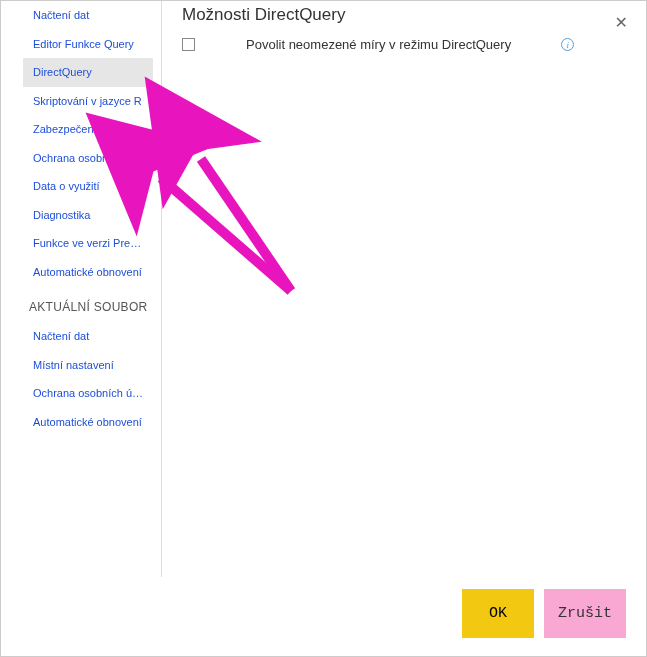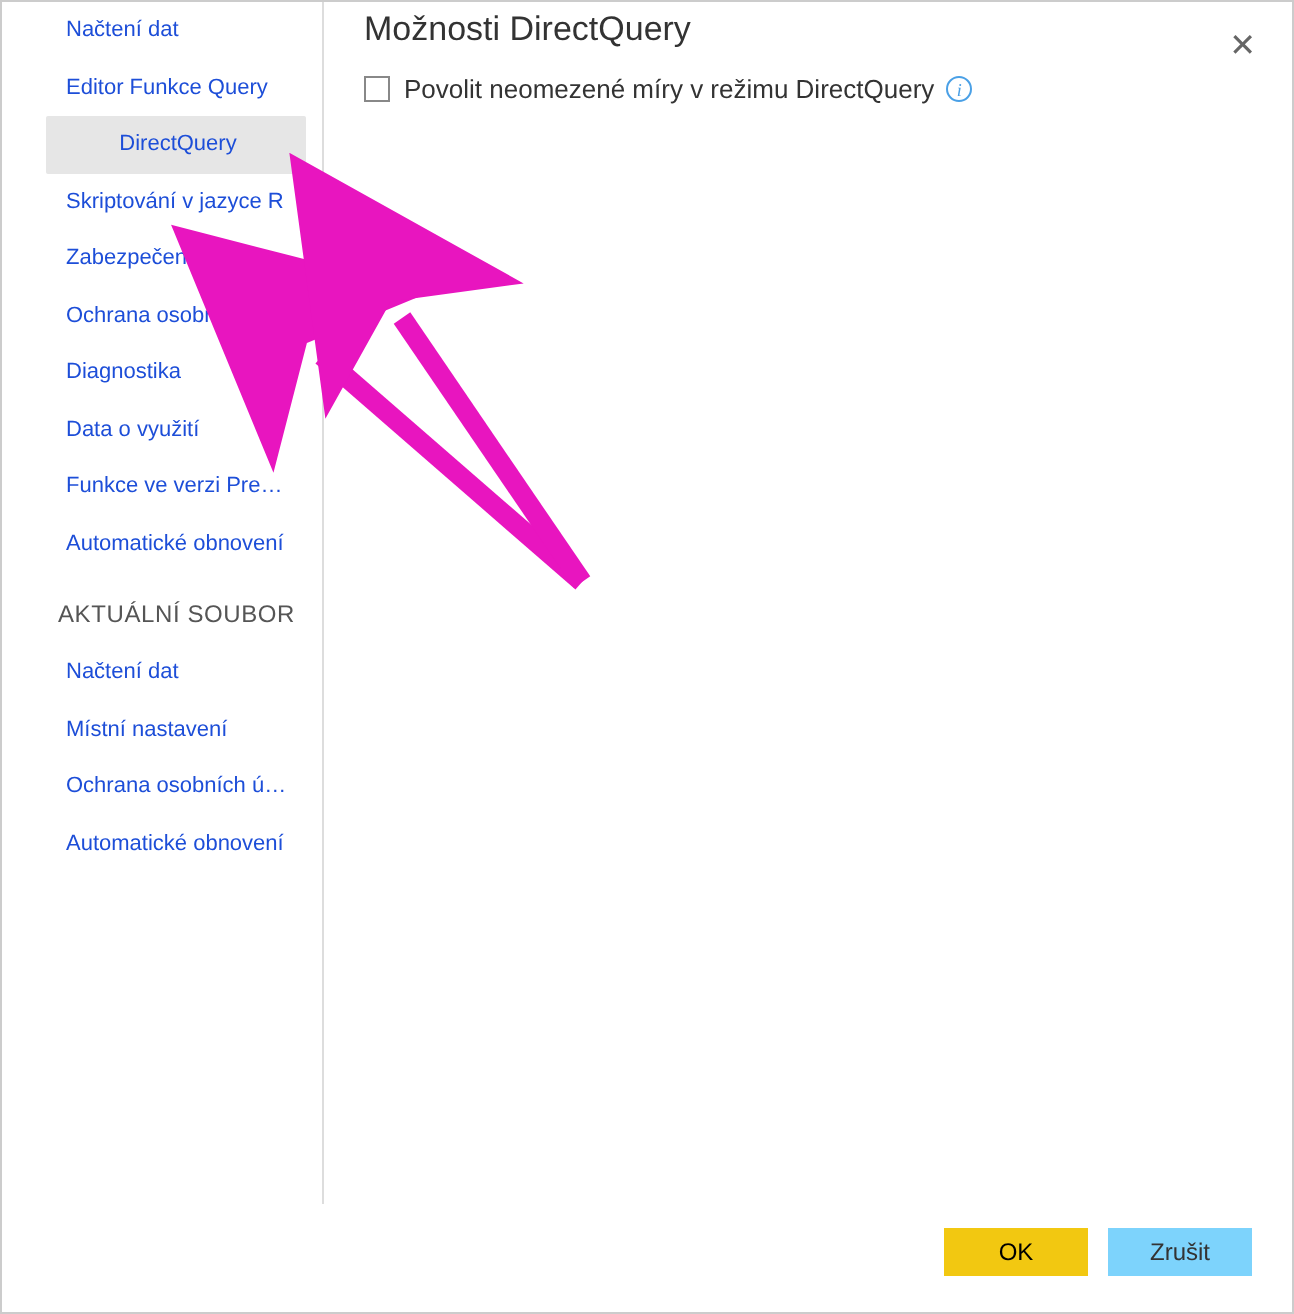--- a/index.html
+++ b/index.html
@@ -57,21 +57,20 @@
       margin-right: 8px;
       cursor: pointer;
       white-space: nowrap;
       overflow: hidden;
       text-overflow: ellipsis;
       line-height: 1.5;
       border-radius: 1px;
     }
     .nav-item.selected {
       background: #e6e6e6;
-      text-align: center;
     }
     .divider {
       width: 1px;
       background: #ddd;
       margin: 0 8px 0 0;
     }
     .content {
       flex: 1;
       padding: 4px 40px 0 12px;
       position: relative;
@@ -81,20 +80,21 @@
       font-weight: 400;
       color: #333;
       margin-bottom: 12px;
     }
     .option-row {
       display: flex;
       align-items: center;
       font-size: 13px;
       color: #333;
       margin-bottom: 8px;
+      gap: 44px;
     }
     .chk {
       width: 13px;
       height: 13px;
       border: 1px solid #888;
       margin-right: 7px;
       display: inline-flex;
       align-items: center;
       justify-content: center;
       font-size: 10px;
@@ -122,32 +122,33 @@
       font-family: Georgia, serif;
     }
     .footer {
       display: flex;
       justify-content: flex-end;
       padding: 12px 20px 18px 0;
       gap: 10px;
     }
     .btn {
       min-width: 72px;
-      padding: 5px 14px;
-      font-size: 12px;
+      padding: 16px 14px;
+      font-size: 15px;
       text-align: center;
       cursor: pointer;
       border: none;
+      font-family: Liberation Mono, monospace;
     }
     .btn-primary {
       background: #F2C811;
       color: #000;
     }
     .btn-secondary {
-      background: #7dd3fc;
+      background: #f9a8d4;
       color: #333;
     }
     
     .arrow-svg {
       position: absolute;
       top: 0;
       left: 0;
       pointer-events: none;
     }
   </style>
@@ -159,22 +160,22 @@
 
   <div class="body">
     <div class="sidebar">
 
       <div class="nav-item">Načtení dat</div>
       <div class="nav-item">Editor Funkce Query</div>
       <div class="nav-item selected">DirectQuery</div>
       <div class="nav-item">Skriptování v jazyce R</div>
       <div class="nav-item">Zabezpečení</div>
       <div class="nav-item">Ochrana osobních úd...</div>
+      <div class="nav-item">Data o využití</div>
       <div class="nav-item">Diagnostika</div>
-      <div class="nav-item">Data o využití</div>
       <div class="nav-item">Funkce ve verzi Previ...</div>
       <div class="nav-item">Automatické obnovení</div>
 
       <div class="section-header">AKTUÁLNÍ SOUBOR</div>
       <div class="nav-item">Načtení dat</div>
       <div class="nav-item">Místní nastavení</div>
       <div class="nav-item">Ochrana osobních úd...</div>
       <div class="nav-item">Automatické obnovení</div>
 
     </div>

